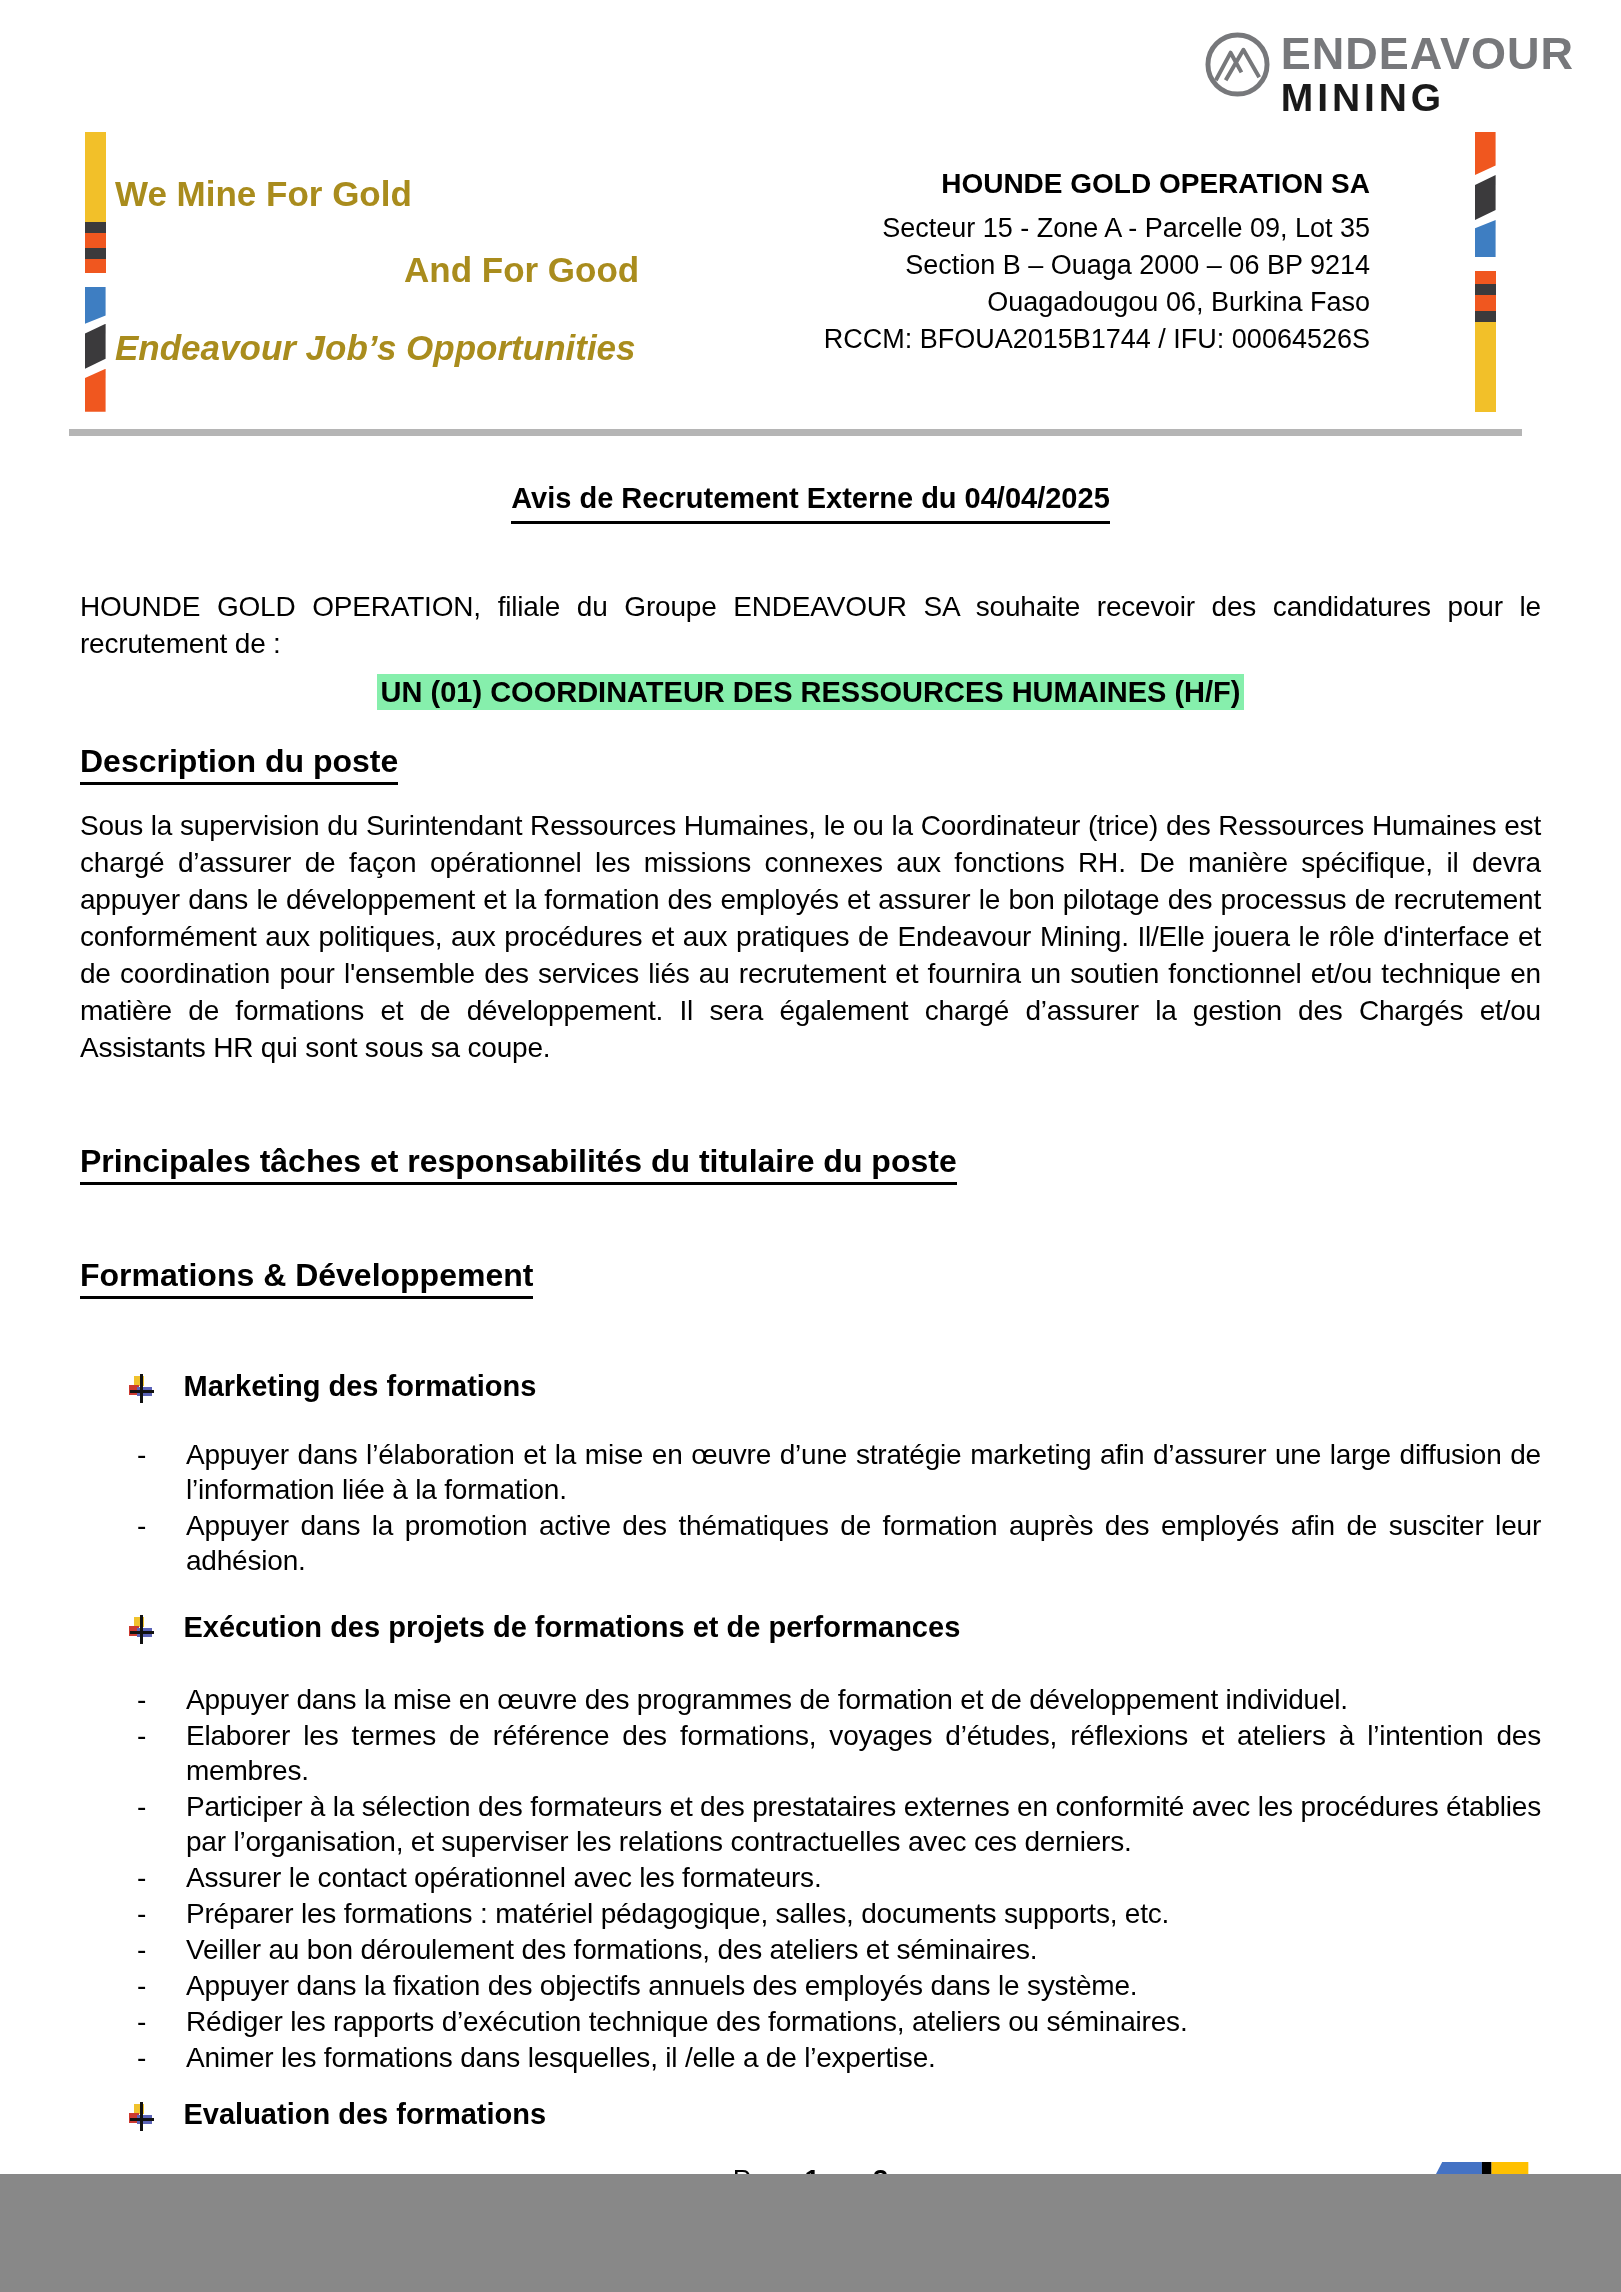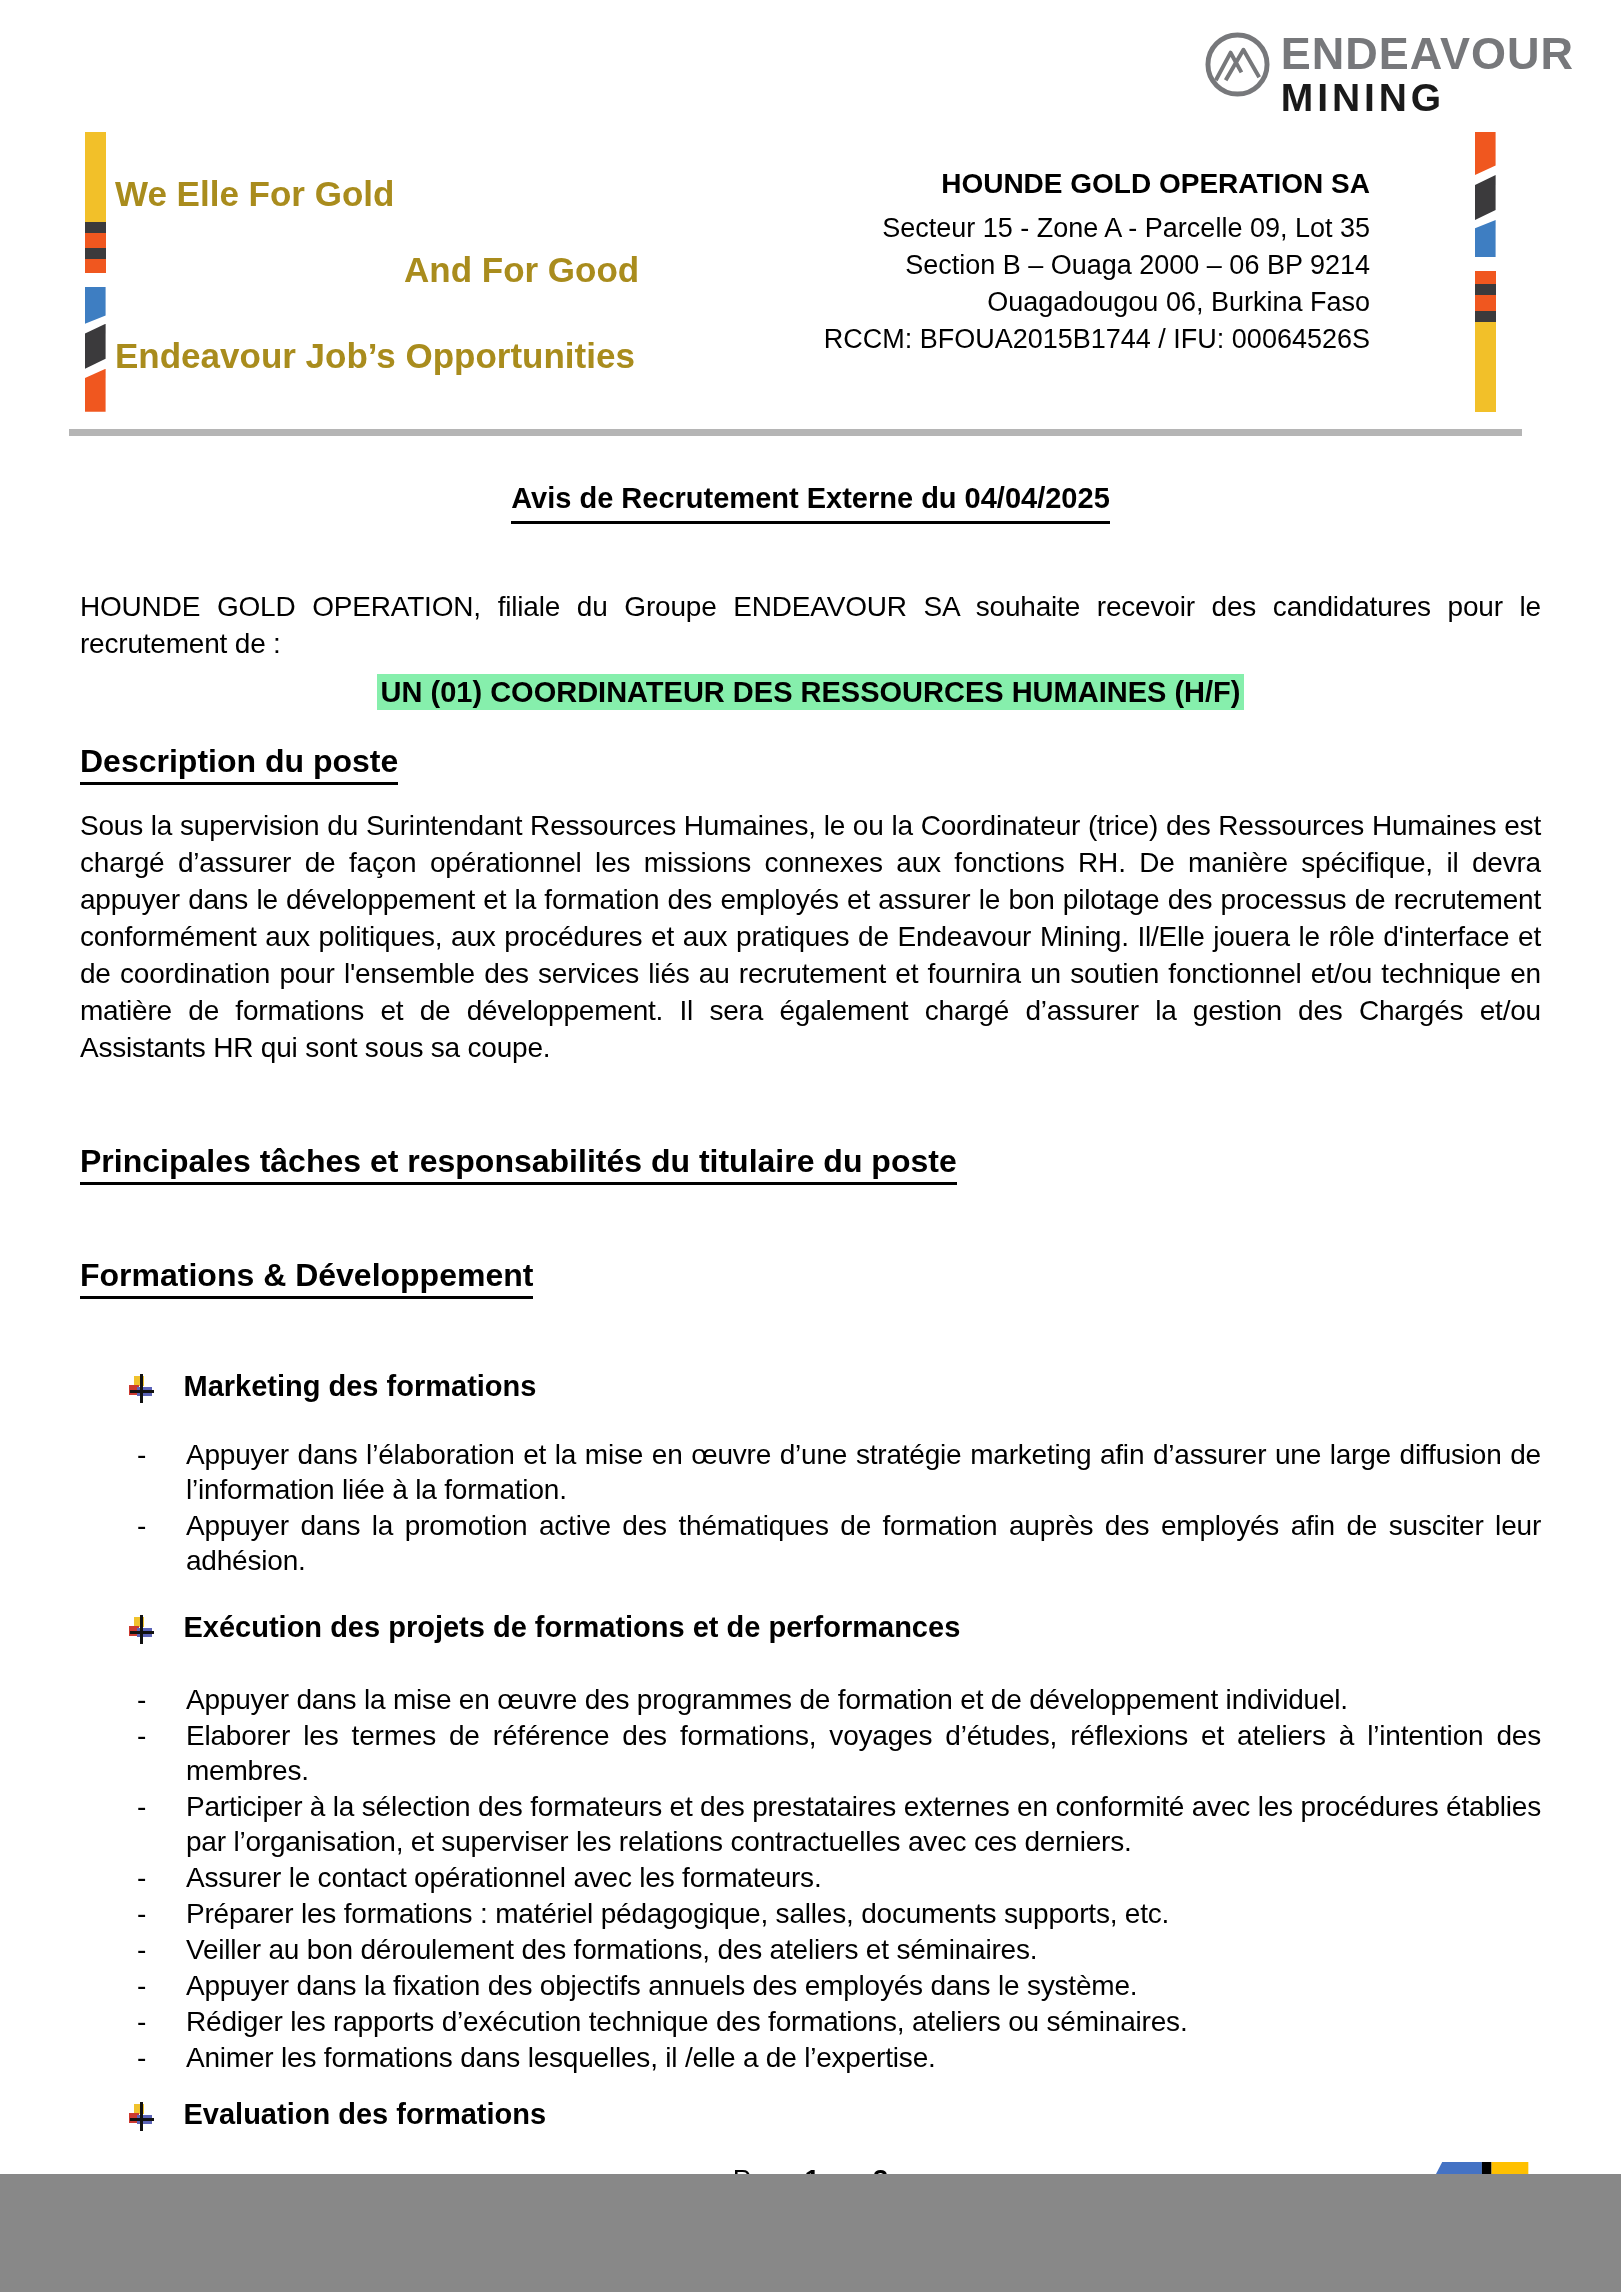--- a/index.html
+++ b/index.html
@@ -27,21 +27,21 @@
   .seg-orange{background:#f0571f;}
   .seg-blue{background:#3e7ec2;}
   .gap{background:transparent;}
   .cut-bot{clip-path:polygon(0 0,100% 0,100% 78%,0 100%);}
   .cut-both{clip-path:polygon(0 22%,100% 0,100% 78%,0 100%);}
   .cut-top{clip-path:polygon(0 22%,100% 0,100% 100%,0 100%);}
   
   .slogan{position:absolute;color:#a98c1d;font-weight:bold;font-size:35px;letter-spacing:0px;}
   .slogan1{top:174px;left:115px;}
   .slogan2{top:250px;left:404px;}
-  .slogan3{top:336px;left:115px;}
+  .slogan3{top:328px;left:115px;font-style:italic;}
   
   .address{position:absolute;top:165px;left:588px;width:782px;text-align:right;line-height:1.38;}
   .addr-company{font-size:28px;font-weight:bold;margin-bottom:5.9px;}
   .addr-line{font-size:27px;}
   
   .divider{position:absolute;top:429px;left:69px;width:1453px;height:6.9px;background:#b5b5b5;}
   
   .blk{position:absolute;left:80px;right:80px;}
   .doc-title{top:482px;text-align:center;font-size:29px;font-weight:bold;}
   .doc-title span{border-bottom:3.9px solid #000;padding-bottom:7px;}
@@ -117,21 +117,21 @@
     <i class="seg seg-dark cut-both" style="height:45px"></i>
     <i class="seg seg-blue cut-top" style="height:37px"></i>
     <i class="seg gap" style="height:13.7px"></i>
     <i class="seg seg-orange" style="height:13.7px"></i>
     <i class="seg seg-dark" style="height:10.8px"></i>
     <i class="seg seg-orange" style="height:15.7px"></i>
     <i class="seg seg-dark" style="height:10.8px"></i>
     <i class="seg seg-yellow" style="height:90px"></i>
   </div>
 
-  <div class="slogan slogan1">We Elle For Gold</div>
+  <div class="slogan slogan1">We Mine For Gold</div>
   <div class="slogan slogan2">And For Good</div>
   <div class="slogan slogan3">Endeavour Job’s Opportunities</div>
 
   <div class="address">
     <div class="addr-company">HOUNDE GOLD OPERATION SA</div>
     <div class="addr-line">Secteur 15 - Zone A - Parcelle 09, Lot 35</div>
     <div class="addr-line">Section B – Ouaga 2000 – 06 BP 9214</div>
     <div class="addr-line">Ouagadougou 06, Burkina Faso</div>
     <div class="addr-line">RCCM: BFOUA2015B1744 / IFU: 00064526S</div>
   </div>

